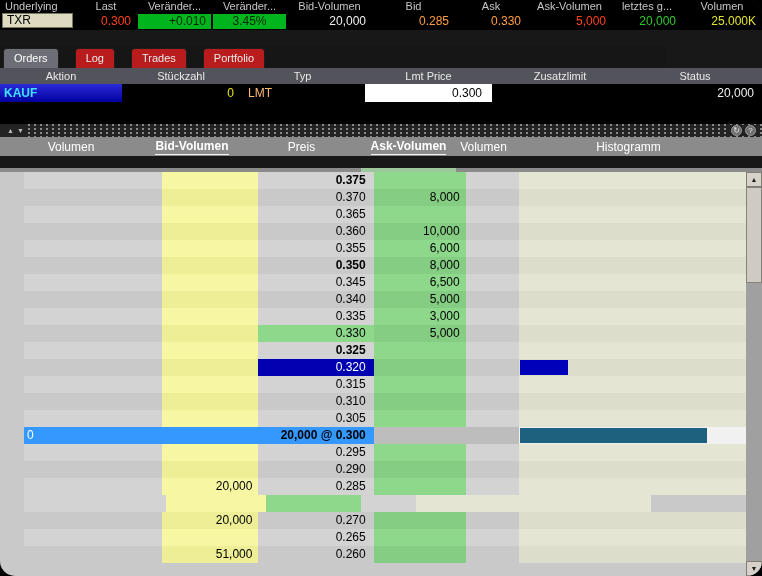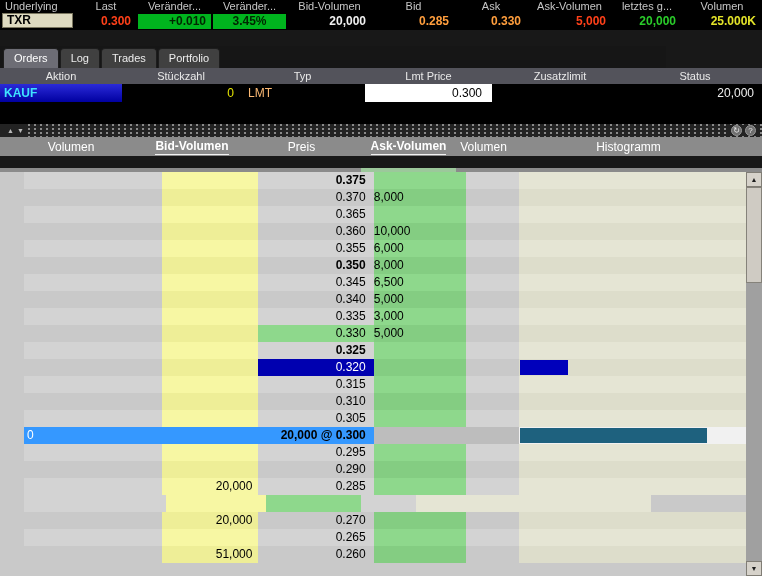--- a/index.html
+++ b/index.html
@@ -1,32 +1,32 @@
 <!DOCTYPE html>
 <html><head>
 <meta charset="utf-8">
 <style>
   * { margin:0; padding:0; box-sizing:border-box; font-family:"Liberation Sans", sans-serif; }
   html,body { width:762px; height:576px; overflow:hidden; background:#000; }
-  #app { position:relative; width:762px; height:576px; background:#181818; overflow:hidden; }
+  #app { position:relative; width:762px; height:576px; background:#181818; overflow:hidden;border-radius:15px; }
 
   
   .quote-bar { position:absolute; top:0; left:0; width:762px; height:30px; background:#000; display:flex; }
   .qcol { height:30px; overflow:hidden; }
   .qcol:nth-child(1){width:75px} .qcol:nth-child(2){width:62px} .qcol:nth-child(3){width:75px}
   .qcol:nth-child(4){width:75px} .qcol:nth-child(5){width:85px} .qcol:nth-child(6){width:83px}
   .qcol:nth-child(7){width:72px} .qcol:nth-child(8){width:85px} .qcol:nth-child(9){width:70px}
   .qcol:nth-child(10){width:80px}
   .qlabel { height:13px; line-height:13px; font-size:11px; color:#C6C6C6; text-align:center; padding:0 5px; white-space:nowrap; overflow:hidden; }
-  .qvalue { height:15px; line-height:15px; font-size:12px; font-weight:bold; text-align:right; padding:0 5px; margin:1px 1px 0 1px; white-space:nowrap; color:#EEE; }
+  .qvalue { height:15px; line-height:15px; font-size:12px; font-weight:normal; text-align:right; padding:0 5px; margin:1px 1px 0 1px; white-space:nowrap; color:#EEE; }
   .qboxed { border:1px solid #7A765F; background:#DEDAC0; color:#000; text-align:left; padding:0 4px; margin:0 2px; line-height:13px; }
 
   
-  .tab-strip { position:absolute; top:46px; left:0; width:666px; height:22px; background:#161616; display:flex; align-items:flex-end; padding-left:3px; gap:1px; }
-  .tab { height:20px; line-height:19px; padding:0 10px; background:#404040; color:#ECECEC; font-size:11px;
+  .tab-strip { position:absolute; top:46px; left:0; width:666px; height:22px; background:#161616; display:flex; align-items:flex-end; padding-left:3px; gap:16px; }
+  .tab { height:20px; line-height:19px; padding:0 10px; background:#b91c1c; color:#ECECEC; font-size:11px;
          border:1px solid #1D1D1D; border-bottom:none; border-radius:4px 4px 0 0; cursor:default; }
   .tab.active { background:#6D6D75; color:#FFF; }
 
   
   .order-header { position:absolute; top:68px; left:0; width:762px; height:16px; background:#53535B; display:flex; }
   .och { height:16px; line-height:16px; font-size:11px; color:#E9E9E9; text-align:center; white-space:nowrap; overflow:hidden; }
   .och0{width:122px} .och1{width:118px} .och2{width:125px} .och3{width:127px} .och4{width:136px} .och5{width:134px}
   .order-row { position:absolute; top:84px; left:0; width:762px; height:18px; background:#000; display:flex; }
   .oc { height:18px; line-height:18px; font-size:12px; overflow:hidden; white-space:nowrap; }
   .oc0 { width:122px; background:linear-gradient(#2B2BD9,#0000A0); color:#3FE3FF; padding-left:4px; font-weight:bold; }
@@ -57,21 +57,21 @@
                    font-size:11px; line-height:16px; color:#626262; }
   .ladder-totals .c1 { text-align:right; padding-right:6px; }
   .ladder-totals .c3 { text-align:right; padding-right:6px; background:#9CC89B;font-style:italic; }
 
   .ladder-body { position:absolute; top:172px; left:0; width:746px; height:404px; overflow:hidden; background:#C9C9C9; }
   .lrow { display:flex; height:17px; line-height:17px; font-size:12px; color:#000;margin-left:24px; }
   .lrow .lc { overflow:hidden; white-space:nowrap; }
   .lrow .c0 { background:#D3D3D3; text-align:right; padding-right:10px; }
   .lrow .c1 { background:#F7F7A3; text-align:right; padding-right:6px; }
   .lrow .c2 { background:#D3D3D3; text-align:right; padding-right:8px; }
-  .lrow .c3 { background:#8ED88C; text-align:left; padding-right:6px; }
+  .lrow .c3 { background:#8ED88C; text-align:right; padding-right:6px; }
   .lrow .c4 { background:#D3D3D3; }
   .lrow .c5 { background:#E5E5D4; position:relative; }
   .lrow.even .c0, .lrow.even .c4 { background:#C9C9C9; }
   .lrow.even .c1 { background:#EEEE97; }
   .lrow.even .c2 { background:#C9C9C9; }
   .lrow.even .c3 { background:#84CD82; }
   .lrow.even .c5 { background:#DDDDCB; }
   .bold { font-weight:bold; }
   .price-best-ask { background:#8ED88C !important; }
   .price-order { background:#0000B0 !important; color:#FFF !important; }

